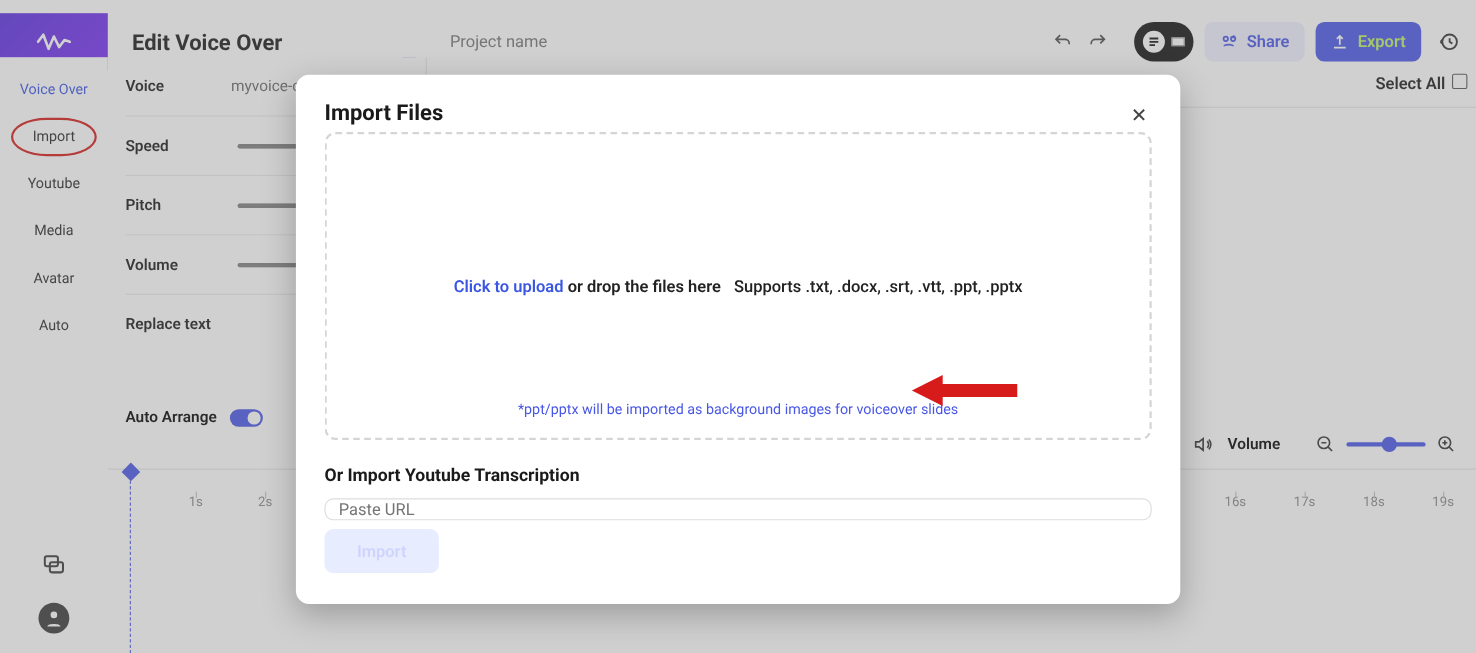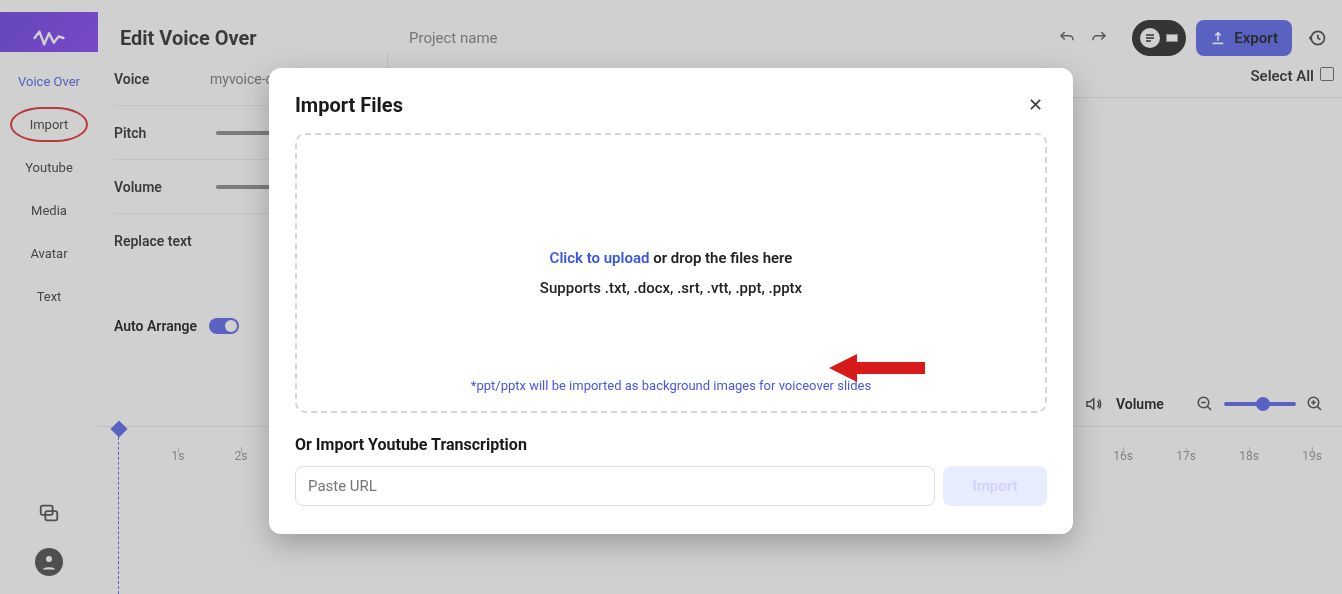--- a/index.html
+++ b/index.html
@@ -12,21 +12,21 @@
   .topbar-title { font-size:20px; font-weight:700; color:#1a1a1a; margin-left:22px; }
   .project-input { margin-left:auto; width:400px; height:36px; border:1px solid transparent; border-radius:6px; padding:0 12px; font-size:15px; color:#1a1a1a; background:transparent; outline:none; position:absolute; left:396px; top:8px;}
   .topbar-right { position:absolute; right:10px; top:8px; display:flex; align-items:center; gap:10px; }
   .undo-redo { display:flex; gap:14px; margin-right:14px; }
   .ur-icon { width:18px; height:18px; stroke:#4a4a4a; stroke-width:2; fill:none; cursor:pointer;}
   .credit-pill { background:#111; border-radius:20px; height:36px; width:54px; display:flex; align-items:center; padding:0 8px; gap:6px;}
   .credit-circ {width:20px;height:20px;border-radius:50%;background:#fff;display:flex;align-items:center;justify-content:center;}
   .credit-bar {width:12px;height:8px;background:#fff;border:1px solid #999;}
   .share-btn,.export-btn{height:36px;border-radius:8px;padding:0 14px;display:flex;align-items:center;gap:8px;font-size:15px;font-weight:600;cursor:pointer;border:none;}
   .share-btn{background:#eef0ff;color:#4957e6;}
-  .export-btn{background:#4957e6;color:#000000;}
+  .export-btn{background:#4957e6;color:#bef264;}
   .history-btn{width:30px;height:30px;display:flex;align-items:center;justify-content:center;cursor:pointer;}
 
   
   .sidebar{position:absolute;top:52px;left:0;width:98px;bottom:0;background:#fff;display:flex;flex-direction:column;align-items:center;padding-top:8px;}
   .side-item{font-size:13px;color:#2a2a2a;width:100%;text-align:center;padding:14px 0;cursor:pointer;}
   .side-active{color:#3a56e4;}
   .side-circled{position:relative;}
   .side-circle{position:absolute;left:10px;right:10px;top:4px;bottom:4px;border:2px solid #d71b1b;border-radius:50%/60%;}
   .sidebar-bottom{margin-top:auto;margin-bottom:18px;display:flex;flex-direction:column;align-items:center;gap:24px;}
   .sb-icon{width:22px;height:22px;stroke:#3a3a3a;fill:none;stroke-width:2;}
@@ -60,29 +60,29 @@
   .timeline{position:absolute;left:98px;right:0;top:426px;bottom:0;background:#fff;border-top:1px solid #e6e6e6;}
   .ruler{position:relative;height:28px;}
   .tick{position:absolute;top:6px;font-size:12px;color:#8a8a8a;transform:translateX(-50%);margin-top:16px;}
   .tick-line{position:absolute;top:20px;width:1px;height:6px;background:#c0c0c0;}
   .playhead{position:absolute;top:0;bottom:0;width:1px;border-left:1px dashed #4957e6;left:20px;}
   .playhead-diamond{position:absolute;width:12px;height:12px;background:#4957e6;left:14.5px;top:-4px;transform:rotate(45deg);}
 
   
   .overlay{position:absolute;inset:0;background:rgba(120,120,120,.35);display:flex;align-items:flex-start;justify-content:center;}
   .modal{margin-top:68px;width:804px;background:#fff;border-radius:12px;box-shadow:0 10px 30px rgba(0,0,0,.25);padding:22px 26px 28px;}
-  .modal-head{display:flex;align-items:center;justify-content:space-between;margin-bottom:14px;}
+  .modal-head{display:flex;justify-content:space-between;}
   .modal-title{font-size:20px;font-weight:700;color:#1a1a1a;}
   .close-x{font-size:18px;color:#444;cursor:pointer;padding:4px;}
-  .dropzone{border:2px dashed #d5d5d5;border-radius:10px;height:280px;display:flex;flex-direction:column;align-items:center;justify-content:center;gap:12px;position:relative;}
+  .dropzone{border:2px dashed #d5d5d5;border-radius:10px;height:280px;display:flex;flex-direction:row;align-items:center;justify-content:center;gap:12px;position:relative;}
   .dz-line{font-size:15px;color:#222;font-weight:600;}
   .dz-link{color:#3a56e4;cursor:pointer;}
   .dz-note{position:absolute;bottom:18px;color:#4957e6;font-size:13px;}
   .yt-label{font-size:16px;font-weight:700;margin:22px 0 12px;color:#1a1a1a;}
-  .yt-row{display:flex;gap:8px;}
+  .yt-row{display:flex;gap:8px;flex-direction:column;}
   .yt-input{flex:1;height:40px;border:1px solid #ddd;border-radius:8px;padding:0 12px;font-size:15px;outline:none;}
   .yt-btn{width:104px;height:40px;border:none;border-radius:8px;background:#e8ecff;color:#cfd4ff;font-size:15px;font-weight:600;cursor:pointer;}
 
   
   .red-arrow{position:absolute;top:213px;left:532px;pointer-events:none;}
   .red-arrow svg{width:96px;height:40px;}
 
   
   .panel-marker{position:absolute;top:52px;left:366px;width:12px;height:12px;background:#4957e6;border-radius:0 0 4px 4px;}
 </style>
@@ -107,20 +107,29 @@
         </svg>
     </div>
     <div class="credit-pill">
       <div class="credit-circ">
           <svg width="12" height="12" viewBox="0 0 12 12">
             <path d="M2 6h8M2 3h8M2 9h5" stroke="#111" stroke-width="1.6"></path>
           </svg>
         </div>
       <div class="credit-bar"></div>
     </div>
+    <button class="share-btn">
+      <svg width="16" height="16" viewBox="0 0 24 24" fill="none" stroke="#4957e6" stroke-width="2.4">
+          <circle cx="8" cy="8" r="3"></circle>
+          <circle cx="18" cy="8" r="3"></circle>
+          <path d="M6 18c0-3 12-3 12 0"></path>
+          <path d="M20 6v-2m0 0h-2m2 0l-3 3" stroke-width="2"></path>
+        </svg>
+      <span>Share</span>
+    </button>
     <button class="export-btn">
       <svg width="16" height="16" viewBox="0 0 24 24" fill="none" stroke="#fff" stroke-width="2.4">
           <path d="M12 16V4M8 8l4-4 4 4M4 20h16"></path>
         </svg>
       <span>Export</span>
     </button>
     <div class="history-btn">
       <svg width="20" height="20" viewBox="0 0 24 24" fill="none" stroke="#333" stroke-width="2">
           <circle cx="13" cy="12" r="8"></circle>
           <path d="M13 8v4l3 2M3 12l2-2m-2 2l2 2"></path>
@@ -133,39 +142,46 @@
 
 <div class="sidebar">
   <div class="side-item side-active">Voice Over</div>
   <div class="side-item side-circled">
     <span>Import</span>
     <div class="side-circle"></div>
   </div>
   <div class="side-item">Youtube</div>
   <div class="side-item">Media</div>
   <div class="side-item">Avatar</div>
-  <div class="side-item">Text</div>
+  <div class="side-item">Auto</div>
   <div class="sidebar-bottom">
     <svg class="sb-icon" viewBox="0 0 24 24">
         <rect x="3" y="4" width="13" height="10" rx="2"></rect>
         <rect x="8" y="10" width="13" height="10" rx="2"></rect>
       </svg>
     <div class="avatar-img">
       <svg width="18" height="18" viewBox="0 0 24 24" fill="#fff">
           <circle cx="12" cy="8" r="4"></circle>
           <path d="M4 22c0-4 16-4 16 0z"></path>
         </svg>
     </div>
   </div>
 </div>
 
 <div class="edit-panel">
   <div class="panel-row">
     <div class="panel-row-label">Voice</div>
     <div class="panel-voice-val">myvoice-cch</div>
+  </div>
+  <div class="panel-row">
+    <div class="panel-row-label">Speed</div>
+    <div class="slider-track">
+        <div class="slider-fill" style="width:46%"></div>
+        <div class="slider-knob" style="left:46%"></div>
+      </div>
   </div>
   <div class="panel-row">
     <div class="panel-row-label">Pitch</div>
     <div class="slider-track">
         <div class="slider-fill" style="width:88%"></div>
         <div class="slider-knob" style="left:88%"></div>
       </div>
   </div>
   <div class="panel-row">
     <div class="panel-row-label">Volume</div>

